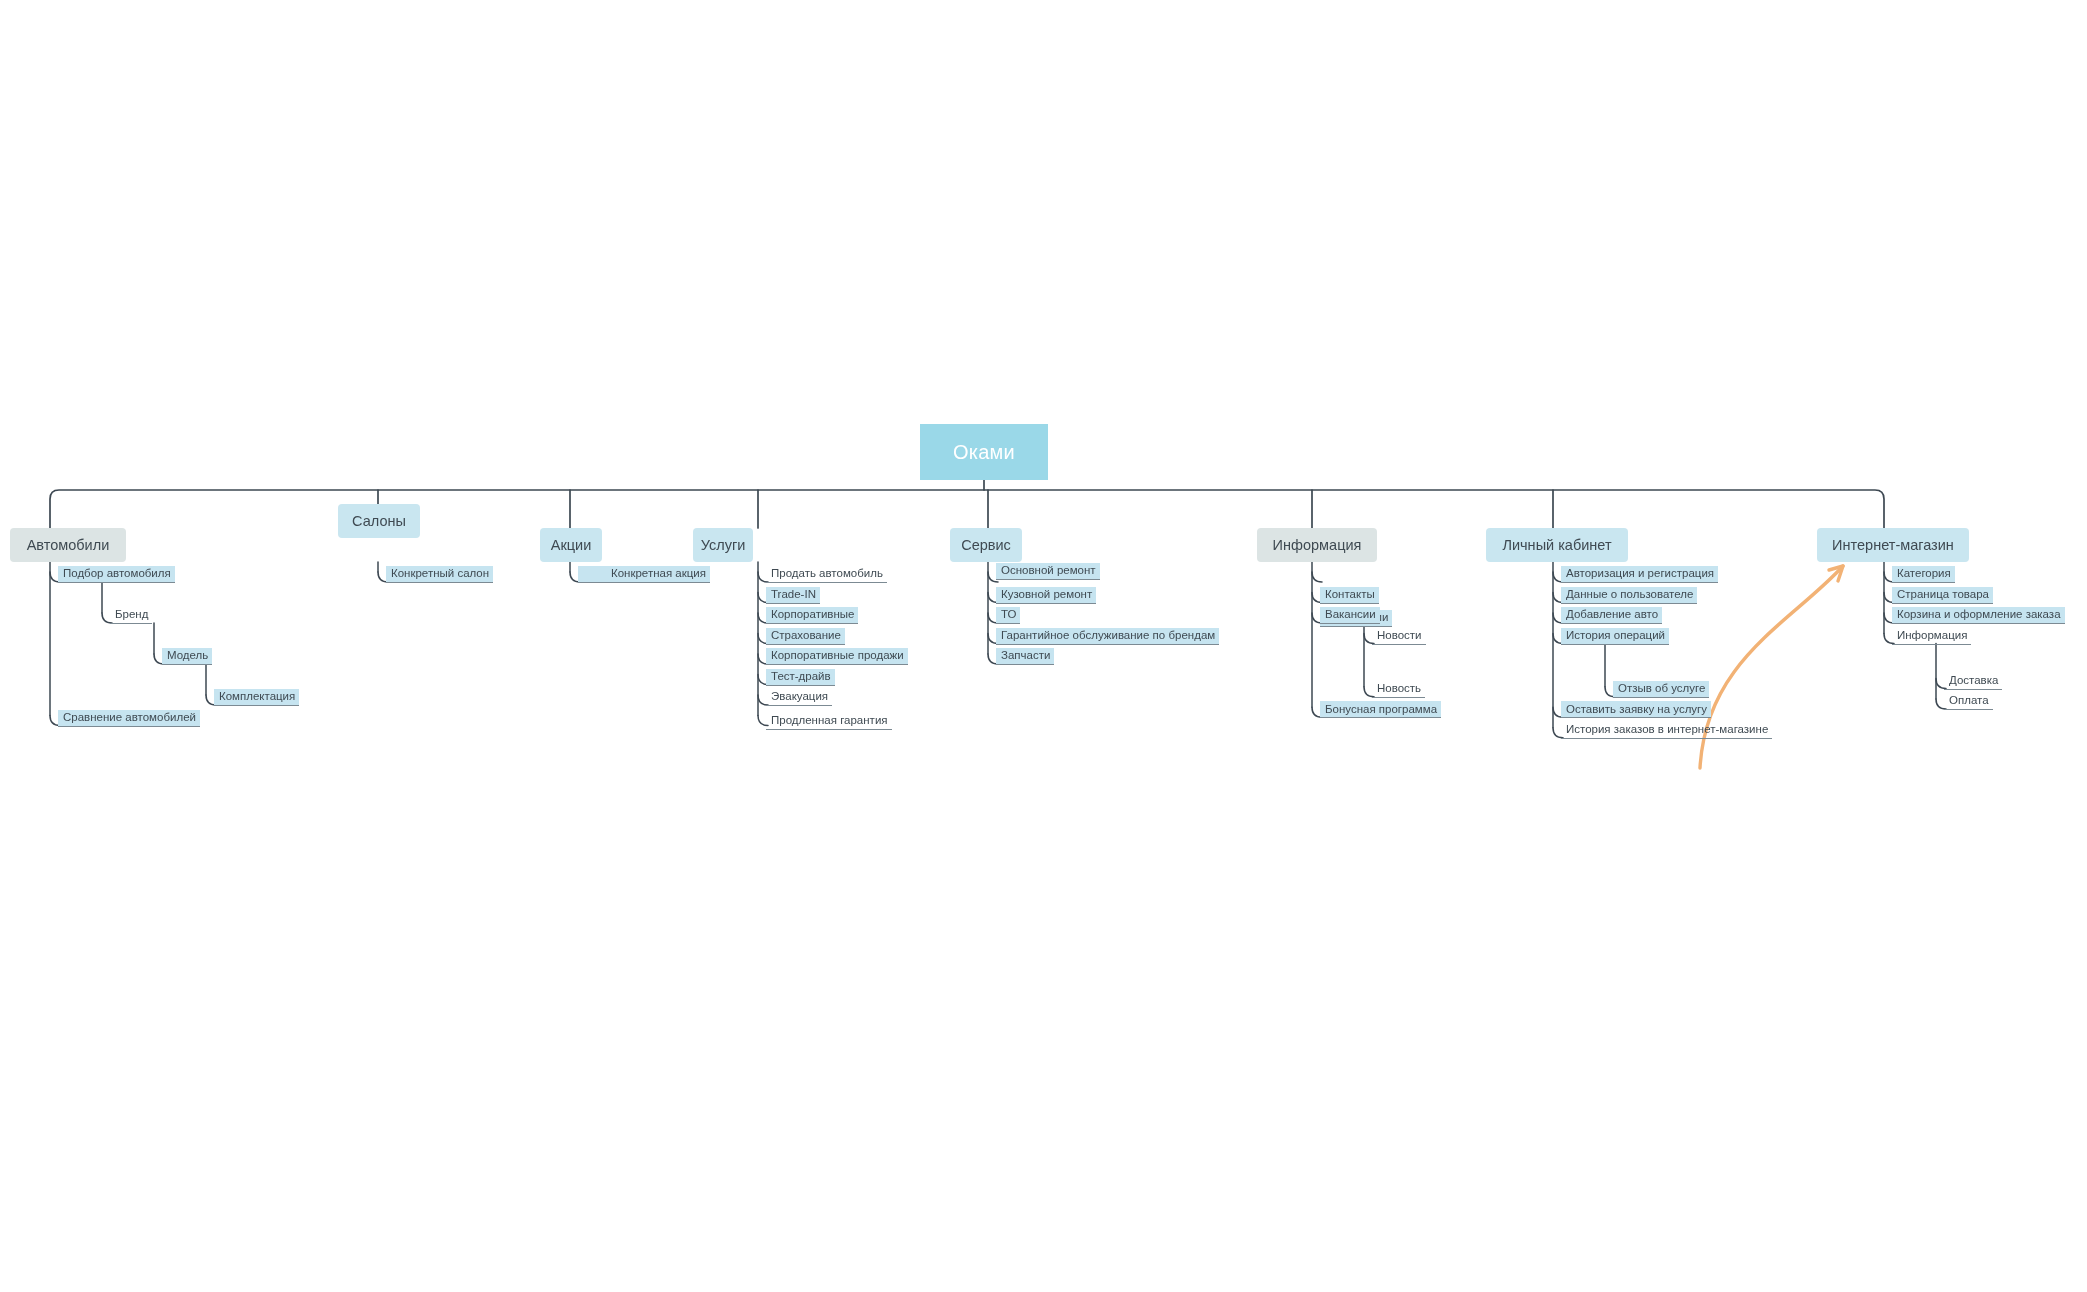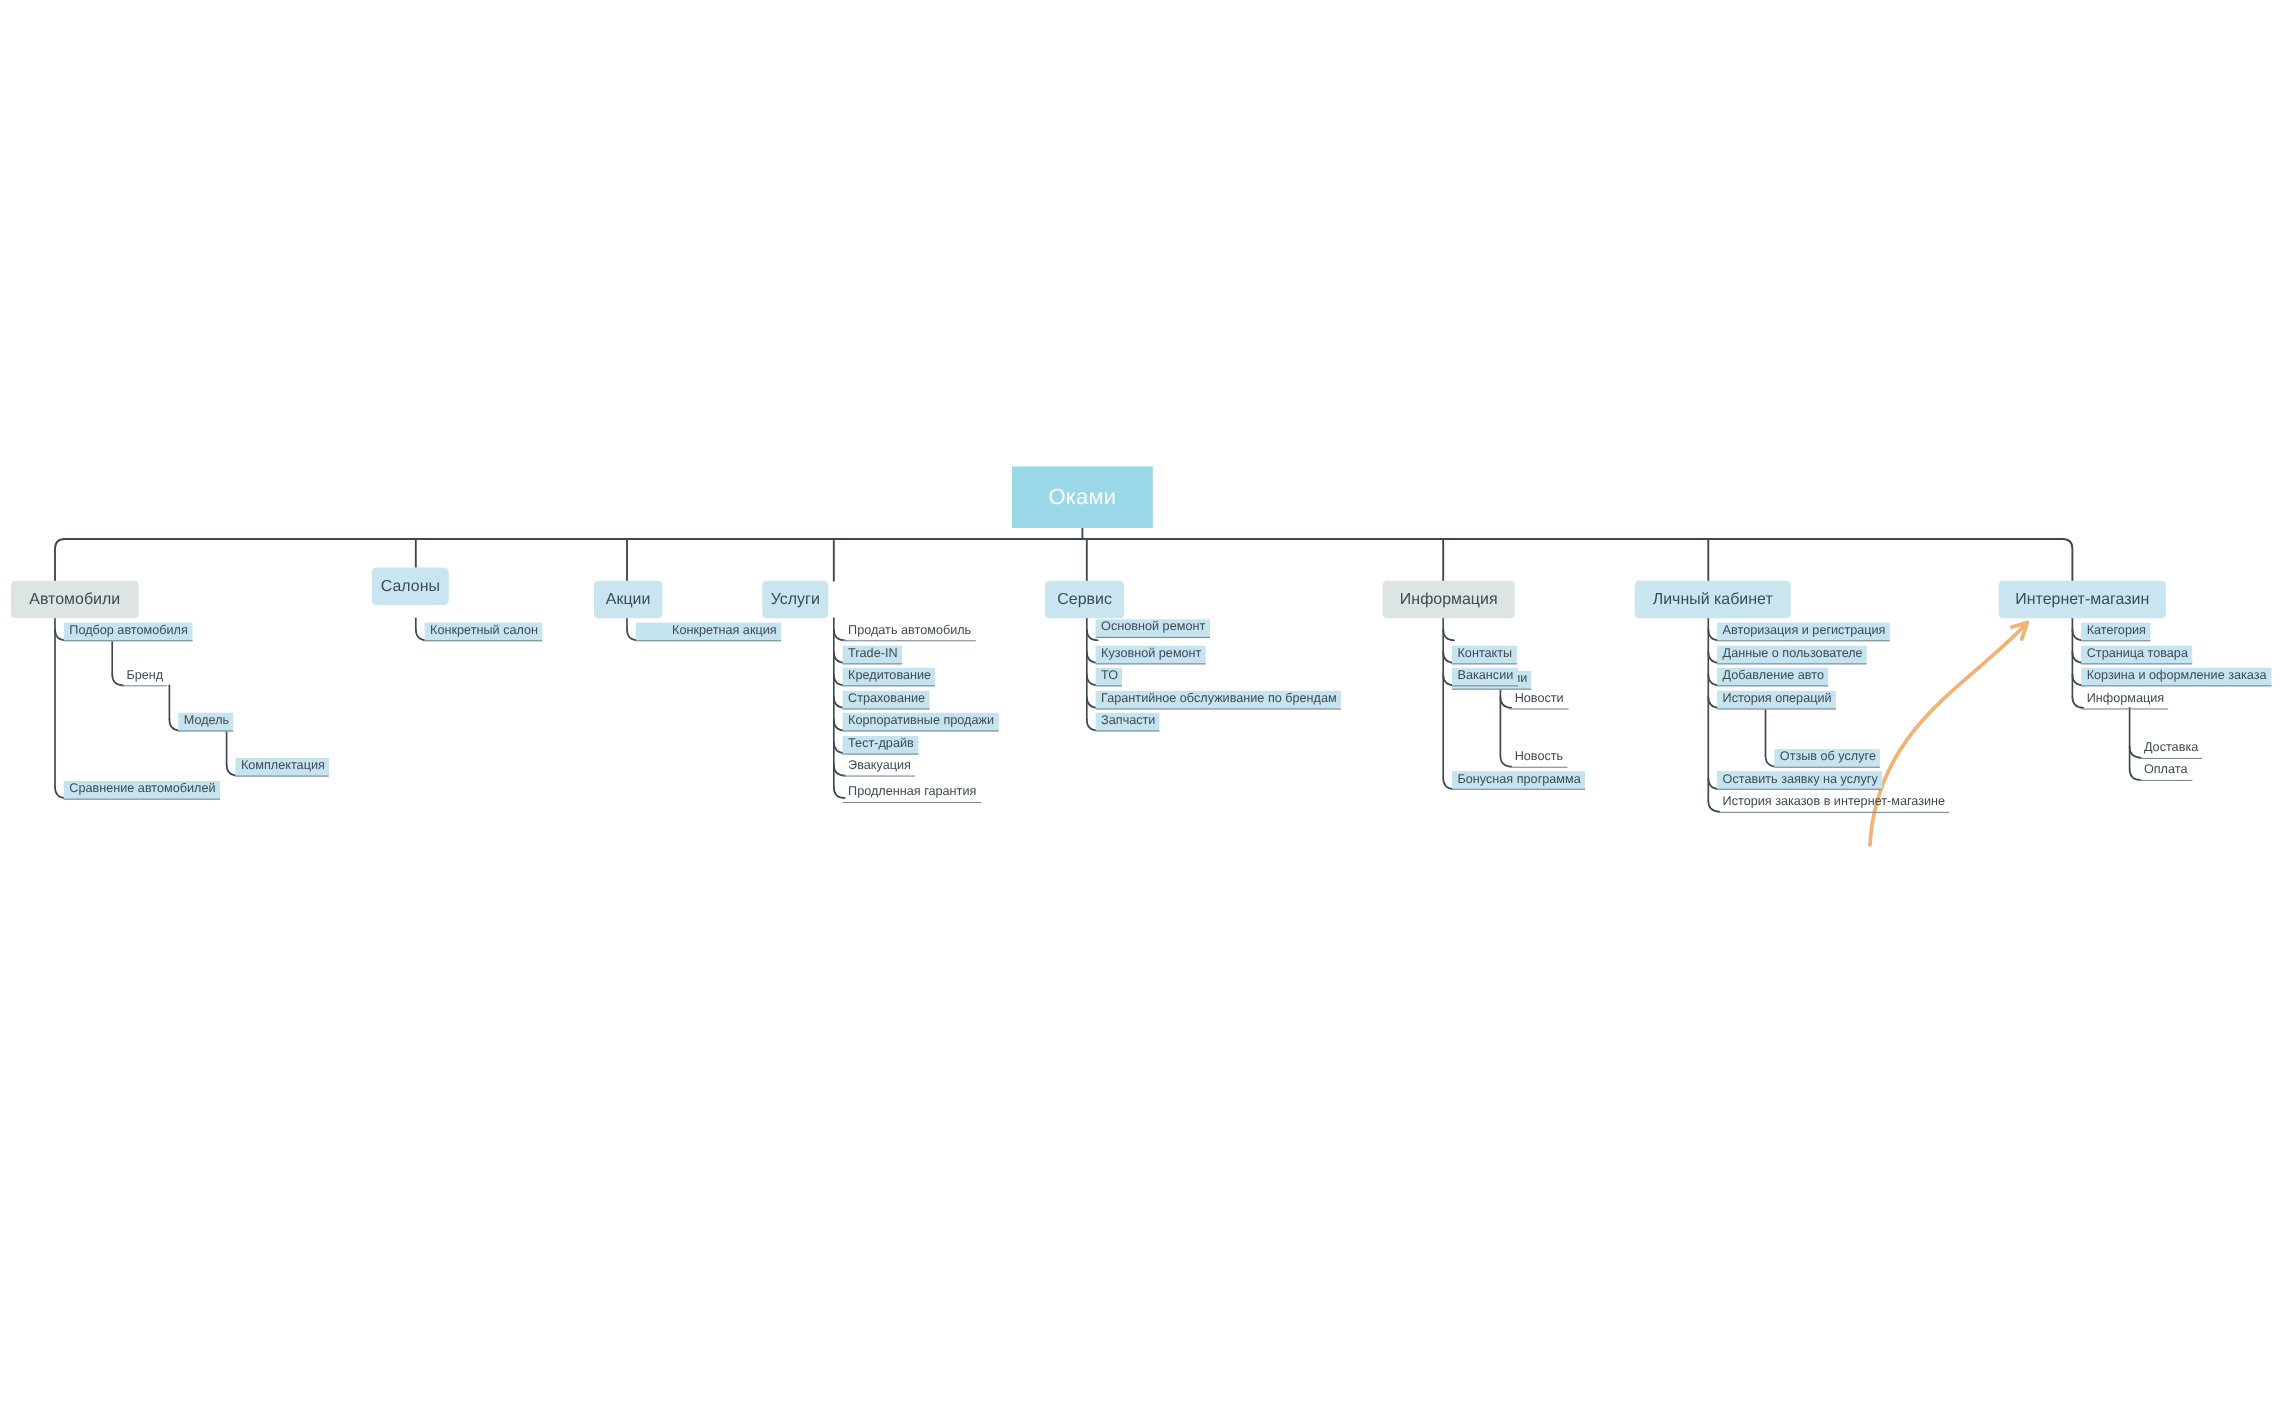--- a/index.html
+++ b/index.html
@@ -167,21 +167,21 @@
       </div>
       <div class="leaf hl" style="left: 162px; top: 648px;">
         <span class="leaf-label">Модель</span>
       </div>
       <div class="leaf hl" style="left: 214px; top: 689px;">
         <span class="leaf-label">Комплектация</span>
       </div>
       <div class="leaf hl" style="left: 58px; top: 709.5px;">
         <span class="leaf-label">Сравнение автомобилей</span>
       </div>
-      <div class="l1-node" style="left: 338px; top: 516px; width: 70px;">
+      <div class="l1-node" style="left: 338px; top: 504px; width: 82px;">
         <span class="l1-label">Салоны</span>
       </div>
       <div class="leaf hl" style="left: 386px; top: 566px;">
         <span class="leaf-label">Конкретный салон</span>
       </div>
       <div class="l1-node" style="left: 540px; top: 528px; width: 62px;">
         <span class="l1-label">Акции</span>
       </div>
       <div class="leaf hl" style="left: 578px; top: 566px; padding-left: 33px;">
         <span class="leaf-label">Конкретная акция</span>
@@ -189,21 +189,21 @@
       <div class="l1-node" style="left: 693px; top: 528px; width: 60px;">
         <span class="l1-label">Услуги</span>
       </div>
       <div class="leaf plain" style="left: 766px; top: 566px;">
         <span class="leaf-label">Продать автомобиль</span>
       </div>
       <div class="leaf hl" style="left: 766px; top: 586.5px;">
         <span class="leaf-label">Trade-IN</span>
       </div>
       <div class="leaf hl" style="left: 766px; top: 607px;">
-        <span class="leaf-label">Кредитование</span>
+        <span class="leaf-label">Корпоративные</span>
       </div>
       <div class="leaf hl" style="left: 766px; top: 627.5px;">
         <span class="leaf-label">Страхование</span>
       </div>
       <div class="leaf hl" style="left: 766px; top: 648px;">
         <span class="leaf-label">Корпоративные продажи</span>
       </div>
       <div class="leaf hl" style="left: 766px; top: 668.5px;">
         <span class="leaf-label">Тест-драйв</span>
       </div>

